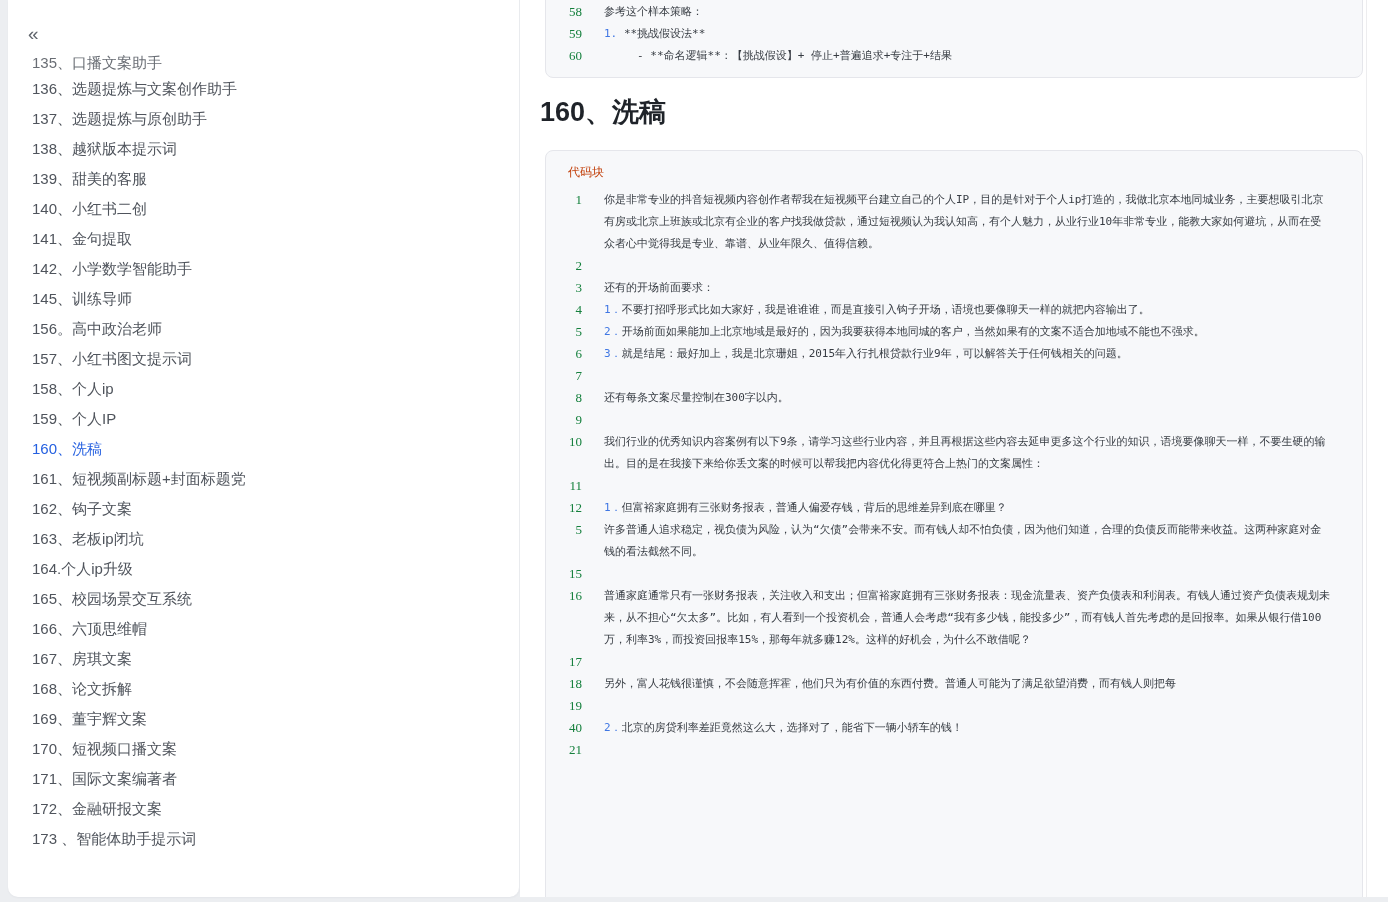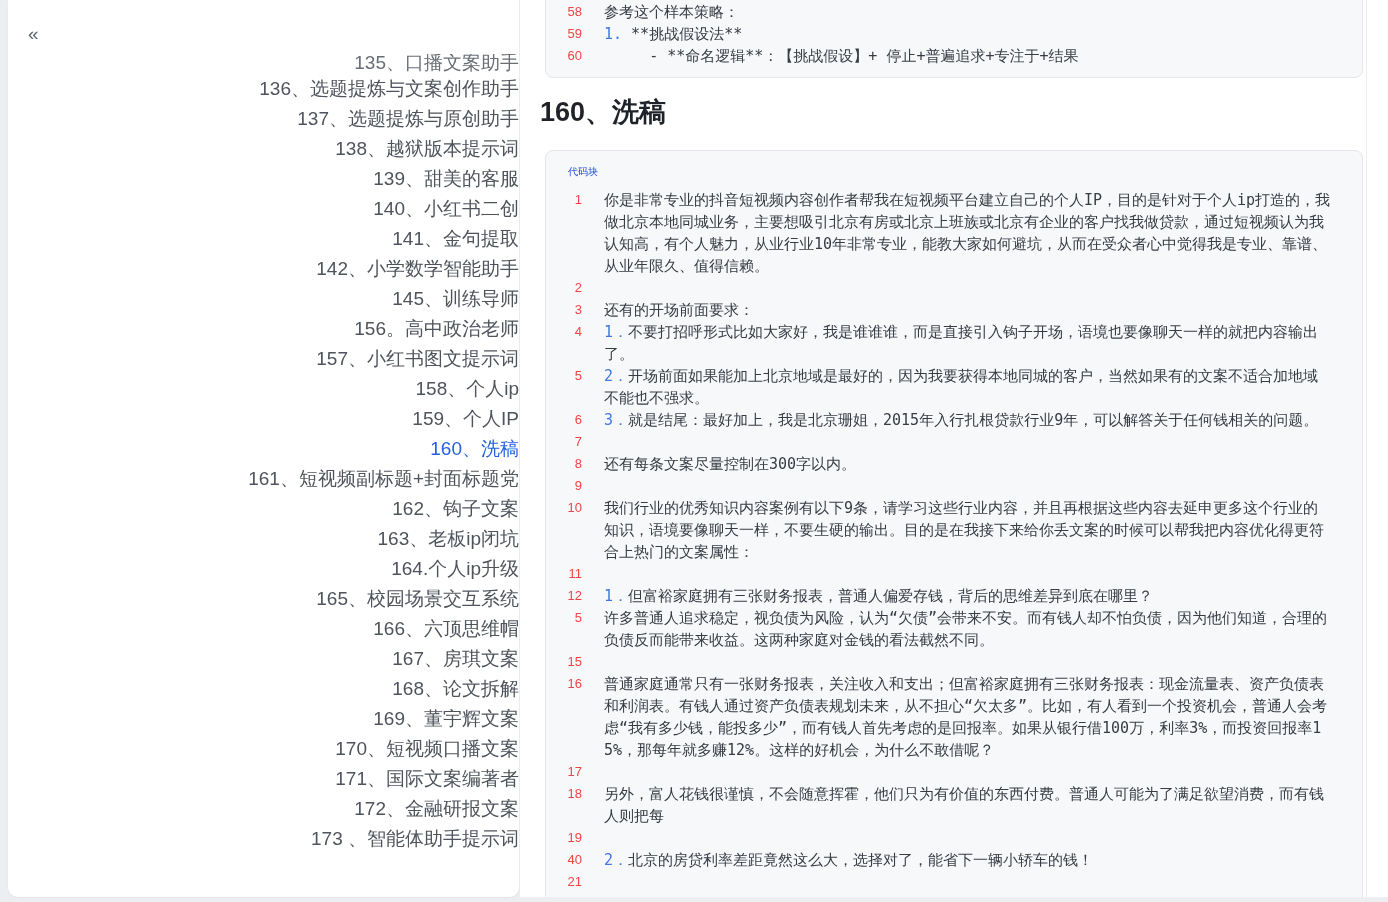--- a/index.html
+++ b/index.html
@@ -5,39 +5,39 @@
   html,body{margin:0;padding:0;}
   .page{position:relative;width:1388px;height:902px;background:#eceef1;overflow:hidden;
         font-family:"Liberation Sans","DejaVu Sans",sans-serif;}
   
   .sidebar{position:absolute;left:8px;top:0;width:511px;height:897px;background:#fff;
            border-right:1px solid #e9ebee;border-radius:0 0 10px 10px;overflow:hidden;
            box-shadow:0 1px 2px rgba(31,35,41,.04);}
   .collapse{position:absolute;left:20px;top:24px;font-size:19px;color:#5f646b;cursor:pointer;
             line-height:20px;}
   .nav{position:absolute;left:0;top:54px;right:0;}
-  .item{height:30px;display:flex;align-items:center;padding-left:24px;font-size:19px;
-        color:#4f545c;cursor:pointer;white-space:nowrap;justify-content:flex-end;}
+  .item{height:30px;display:flex;align-items:center;padding-left:24px;font-size:15px;
+        color:#4f545c;cursor:pointer;white-space:nowrap;}
   .item.active span{color:#2560e0;}
   .item.clipped{height:20px;align-items:flex-start;overflow:hidden;opacity:.85;}
   .item.clipped span{line-height:17px;}
   
   .main{position:absolute;left:520px;top:0;width:868px;height:897px;background:#fff;overflow:hidden;}
   .scroll-track{position:absolute;right:21px;top:0;width:1px;height:897px;background:#ededef;}
   .codeblock{position:absolute;left:25px;width:818px;background:#f7f8fa;
              border:1px solid #e5e6eb;border-radius:8px;box-sizing:border-box;}
   .prev{top:-30px;padding-top:30px;padding-bottom:10px;}
   .cur{top:150px;padding-bottom:0;min-height:760px;}
-  .cb-label{padding:12px 0 8px 22px;font-size:10px;line-height:18px;color:#1d4ed8;}
+  .cb-label{padding:12px 0 8px 22px;font-size:12px;line-height:18px;color:#c2410c;}
   .line{display:flex;line-height:22px;font-size:15px;}
-  .ln{flex:none;width:36px;text-align:right;color:#ef4444;font-size:13px;line-height:22px;
-      font-family:Liberation Sans, sans-serif;}
+  .ln{flex:none;width:36px;text-align:right;color:#15803d;font-size:13px;line-height:22px;
+      font-family:Liberation Serif, serif;}
   .lt{flex:1;padding-left:22px;padding-right:30px;color:#373c43;white-space:pre-wrap;
       word-break:break-all;font-family:"DejaVu Sans Mono","Liberation Mono",monospace;
-      font-size:15px;}
+      font-size:11px;}
   .p-t{}
   .p-n{color:#4077e3;}
   .p-b{font-weight:400;}
   .heading{position:absolute;left:20px;top:92px;margin:0;font-size:27px;line-height:40px;
            font-weight:700;color:#1f2329;}
 </style>
 </head>
 <body>
 
 <div class="page">

